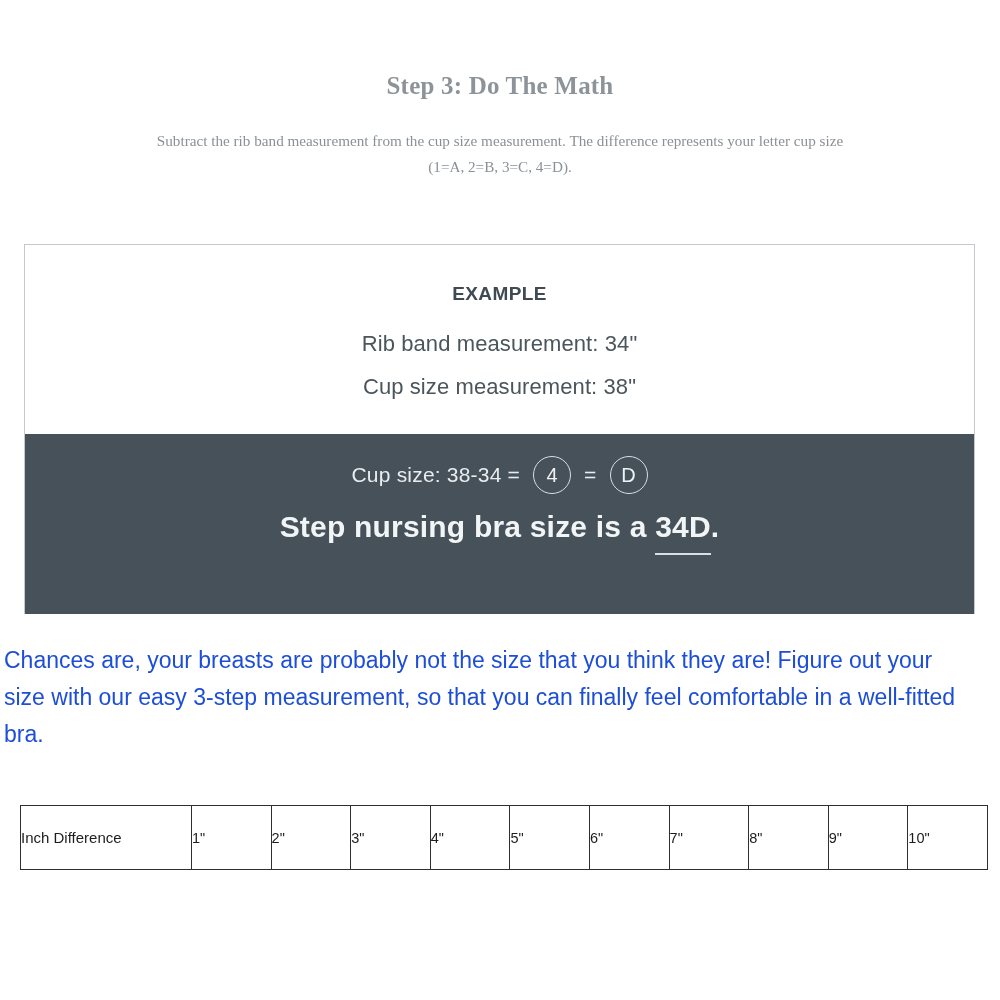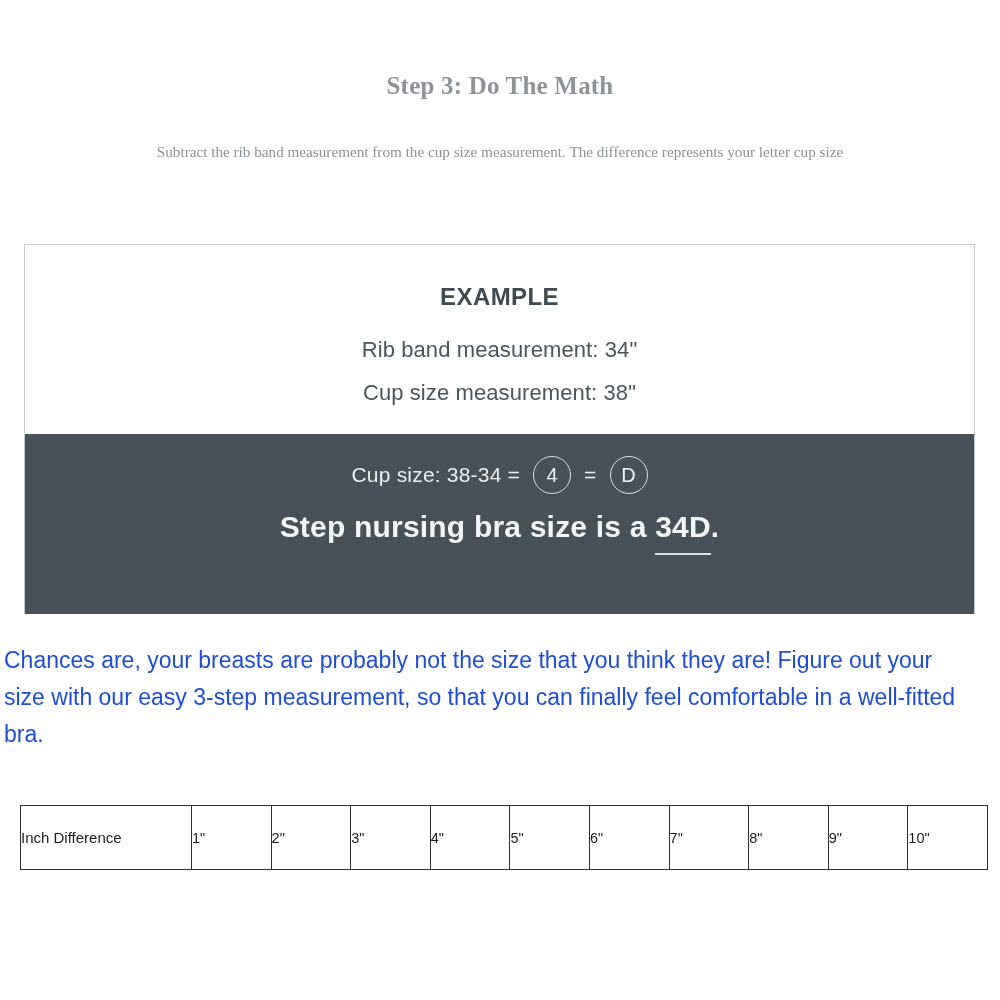--- a/index.html
+++ b/index.html
@@ -24,21 +24,21 @@
     text-align: center;
     font-family: "Liberation Serif", serif;
     font-size: 25px;
     font-weight: 700;
     color: #8d9499;
     letter-spacing: 0.2px;
   }
 
   .intro-block {
     position: absolute;
-    top: 139px;
+    top: 128px;
     left: 26px;
     width: 948px;
     text-align: center;
     font-family: "Liberation Serif", serif;
     font-size: 15.2px;
     line-height: 26px;
     color: #8a9196;
   }
 
   
@@ -53,21 +53,21 @@
     background: #ffffff;
   }
   .example-top {
     height: 189px;
     box-sizing: border-box;
     padding-top: 38px;
     text-align: center;
     background: #ffffff;
   }
   .example-heading {
-    font-size: 24px;
+    font-size: 19px;
     font-weight: bold;
     color: #3f4a52;
     letter-spacing: 0.4px;
     margin-bottom: 17px;
   }
   .example-line {
     font-size: 22px;
     color: #4a555c;
     line-height: 43px;
     letter-spacing: 0.1px;
@@ -161,20 +161,21 @@
     transform: translateX(-50%);
   }
 </style>
 </head>
 <body>
 
 <div class="page-title">Step 3: Do The Math</div>
 
 <div class="intro-block">
   <div>Subtract the rib band measurement from the cup size measurement. The difference represents your letter cup size</div>
+  <div>(1=A, 2=B, 3=C, 4=D).</div>
 </div>
 
 <div class="example-card">
   <div class="example-top">
     <div class="example-heading">EXAMPLE</div>
     <div class="example-line">Rib band measurement: 34"</div>
     <div class="example-line">Cup size measurement: 38"</div>
   </div>
   <div class="example-bottom">
     <div class="calc-line">

